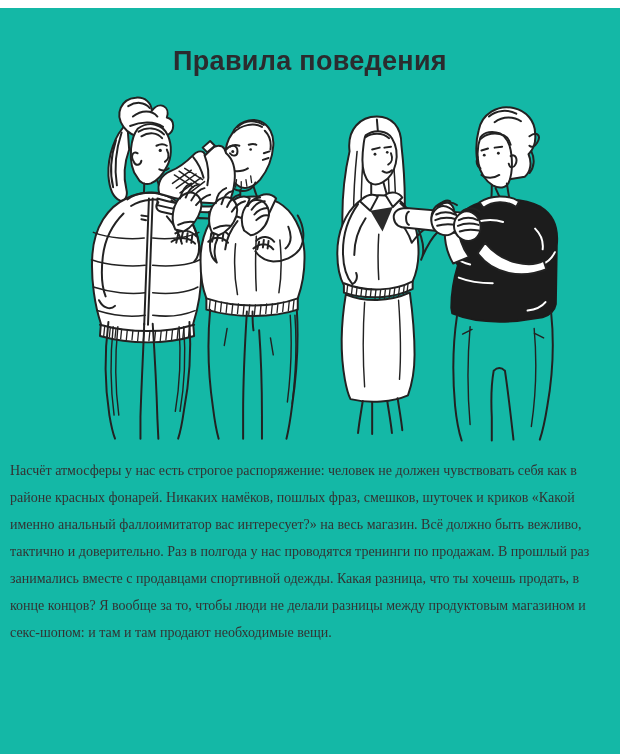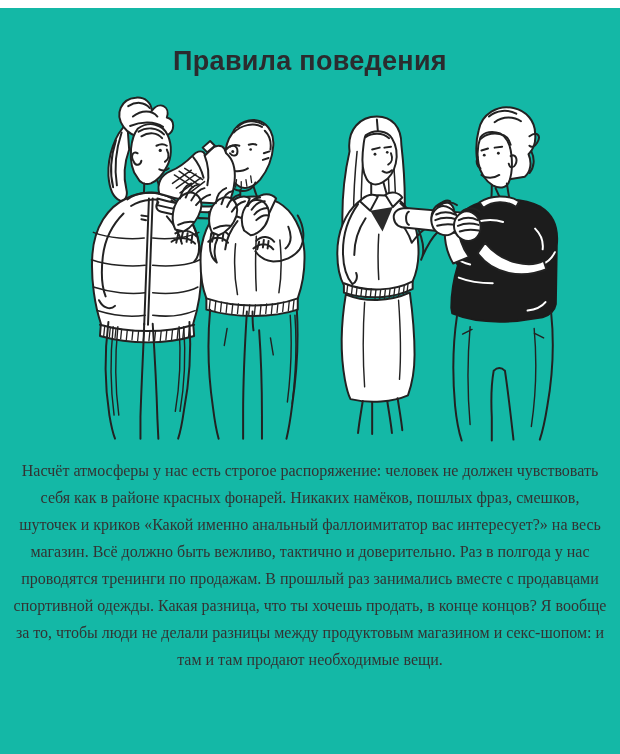--- a/index.html
+++ b/index.html
@@ -20,24 +20,24 @@
     padding-top:38px;
   }
   .illustration{
     width:584px;
     margin:16px auto 0;
   }
   .illustration svg{display:block;width:100%;height:auto;}
   .line{stroke:#222;stroke-width:2.1;fill:none;stroke-linecap:round;stroke-linejoin:round;}
   .article{
     margin:6px 10px 0 10px;
-    font-size:16px;
+    font-size:14px;
     line-height:27px;
     color:#333;
-    text-align:center;
+    text-align:left;
   }
 </style>
 </head>
 <body>
 
 <div class="page">
 
   <h1 class="page-title">Правила поведения</h1>
 
   <div class="illustration" role="img" aria-label="Чёрно-белая иллюстрация: слева бородатый продавец показывает покупательнице с хвостом в пуховике ботинок-конёк; справа продавец в чёрной футболке показывает покупательнице с длинными волосами цилиндрический товар">

